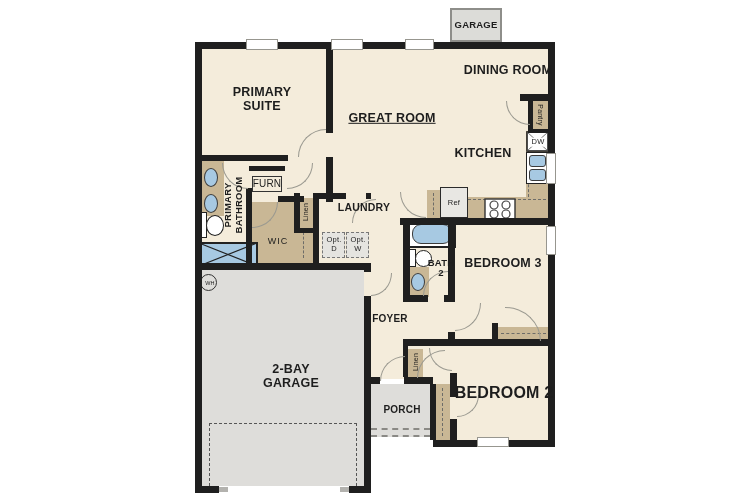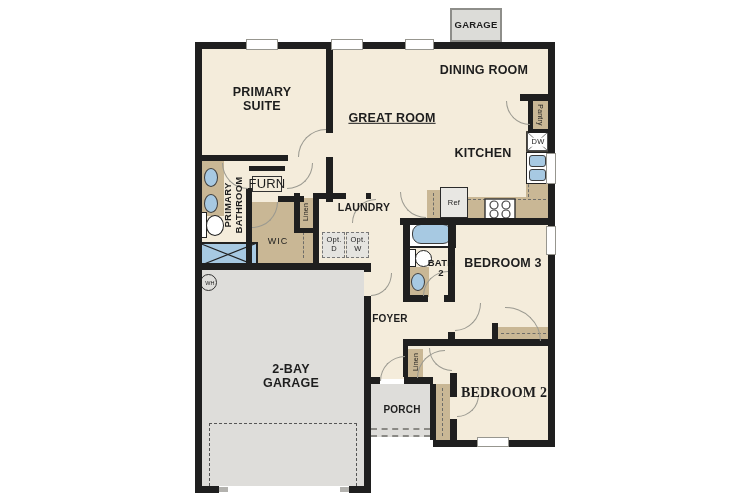--- a/index.html
+++ b/index.html
@@ -160,39 +160,39 @@
   <div class="abs arc" style="left:371px;top:273px;width:21px;height:23px;border-bottom:1.6px solid #9a9990;border-right:1.6px solid #9a9990;border-bottom-right-radius:100%;"></div>
   <div class="abs arc" style="left:380px;top:356px;width:25px;height:25px;border-top:1.6px solid #9a9990;border-left:1.6px solid #9a9990;border-top-left-radius:100%;"></div>
   <div class="abs arc" style="left:417px;top:350px;width:28px;height:28px;border-top:1.6px solid #9a9990;border-left:1.6px solid #9a9990;border-top-left-radius:100%;"></div>
   <div class="abs arc" style="left:429px;top:348px;width:23px;height:23px;border-bottom:1.6px solid #9a9990;border-left:1.6px solid #9a9990;border-bottom-left-radius:100%;"></div>
   <div class="abs arc" style="left:457px;top:395px;width:22px;height:22px;border-bottom:1.6px solid #9a9990;border-right:1.6px solid #9a9990;border-bottom-right-radius:100%;"></div>
   <div class="abs arc" style="left:455px;top:303px;width:26px;height:28px;border-bottom:1.6px solid #9a9990;border-right:1.6px solid #9a9990;border-bottom-right-radius:100%;"></div>
   <div class="abs arc" style="left:505px;top:307px;width:36px;height:34px;border-top:1.6px solid #9a9990;border-right:1.6px solid #9a9990;border-top-right-radius:100%;"></div>
   <div class="abs arc" style="left:423px;top:271px;width:25px;height:25px;border-top:1.6px solid #9a9990;border-left:1.6px solid #9a9990;border-top-left-radius:100%;"></div>
 
   <div class="lbl" style="left:476px;top:25px;font-size:9.5px;">GARAGE</div>
-  <div class="lbl" style="left:484px;top:70px;font-size:12.5px;">DINING ROOM</div>
+  <div class="lbl" style="left:508px;top:70px;font-size:12.5px;">DINING ROOM</div>
   <div class="lbl" style="left:262px;top:99px;font-size:12.5px;">PRIMARY
 SUITE</div>
   <div class="lbl" style="left:392px;top:118px;font-size:12.5px;text-decoration:underline;">GREAT ROOM</div>
   <div class="lbl" style="left:483px;top:153px;font-size:12.5px;">KITCHEN</div>
   <div class="lbl vert-cw" style="left:540px;top:115px;font-size:7px;font-weight:normal;">Pantry</div>
   <div class="lbl vert" style="left:234px;top:205px;font-size:9.5px;">PRIMARY
 BATHROOM</div>
-  <div class="lbl" style="left:267px;top:184px;font-size:13px;font-weight:normal;">FURN</div>
+  <div class="lbl" style="left:267px;top:184px;font-size:10px;font-weight:normal;">FURN</div>
   <div class="lbl" style="left:344px;top:207px;font-size:10.5px;margin-left:20px;">LAUNDRY</div>
   <div class="lbl vert" style="left:306px;top:212px;font-size:7px;font-weight:normal;">Linen</div>
   <div class="lbl" style="left:334px;top:245px;font-size:7.5px;font-weight:normal;">Opt.
 D</div>
   <div class="lbl" style="left:358px;top:245px;font-size:7.5px;font-weight:normal;">Opt.
 W</div>
   <div class="lbl" style="left:278px;top:241px;font-size:9px;font-weight:normal;letter-spacing:1px;">WIC</div>
   <div class="lbl" style="left:441px;top:268px;font-size:9.5px;line-height:1.05;">BATH
 2</div>
   <div class="lbl" style="left:503px;top:263px;font-size:12.5px;">BEDROOM 3</div>
   <div class="lbl" style="left:390px;top:319px;font-size:10px;">FOYER</div>
   <div class="lbl" style="left:291px;top:376px;font-size:12.5px;">2-BAY
 GARAGE</div>
   <div class="lbl" style="left:402px;top:410px;font-size:10px;">PORCH</div>
-  <div class="lbl" style="left:504px;top:393px;font-size:14px;font-family:Liberation Serif, serif;">BEDROOM 2</div>
+  <div class="lbl" style="left:504px;top:393px;font-size:16px;">BEDROOM 2</div>
   <div class="lbl vert" style="left:416px;top:362px;font-size:7px;font-weight:normal;">Linen</div>
 
 </div>
 
 </body></html>

